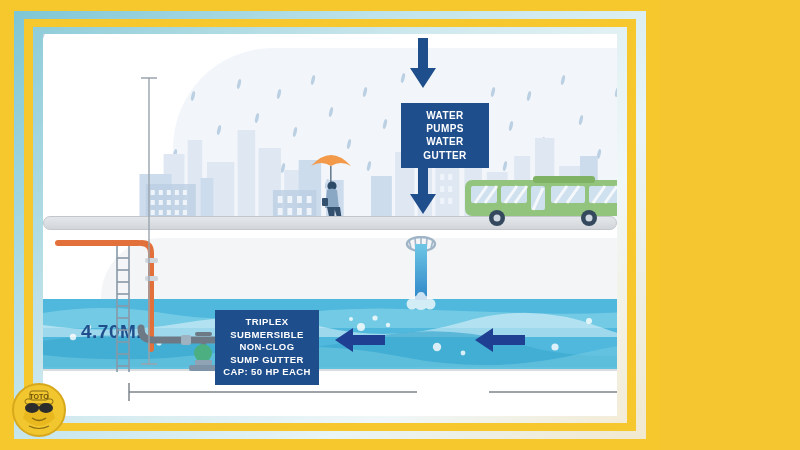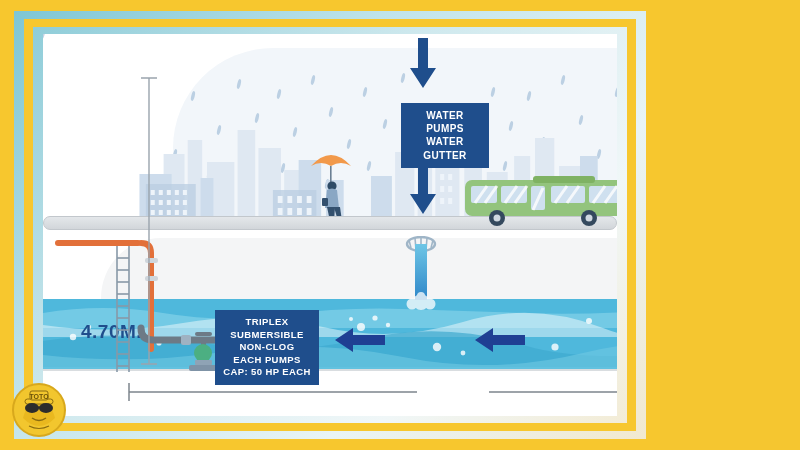--- a/index.html
+++ b/index.html
@@ -456,21 +456,21 @@
       <div>WATER</div>
       <div>PUMPS</div>
       <div>WATER</div>
       <div>GUTTER</div>
     </div>
 
     <div class="info-box" id="box-pumps" style="z-index:15">
       <div>TRIPLEX</div>
       <div>SUBMERSIBLE</div>
       <div>NON-CLOG</div>
-      <div>EACH PUMPS</div>
+      <div>SUMP GUTTER</div>
       <div>CAP: 50 HP EACH</div>
     </div>
 
     <svg style="position:absolute;left:96px;top:42px;z-index:14" width="20" height="290" viewBox="0 0 20 290">
       <path d="M2 2 h16 M2 288 h16 M10 2 V288" stroke="#9aa4ad" stroke-width="1.4" fill="none"></path>
     </svg>
     <div class="dim-label" id="dim-height">4.70M.</div>
 
     <svg style="position:absolute;left:84px;top:345px;z-index:14" width="630" height="26" viewBox="0 0 630 26">
       <path d="M2 4 V22 M628 4 V22 M2 13 H290 M362 13 H628" stroke="#7d858d" stroke-width="1.5" fill="none"></path>

